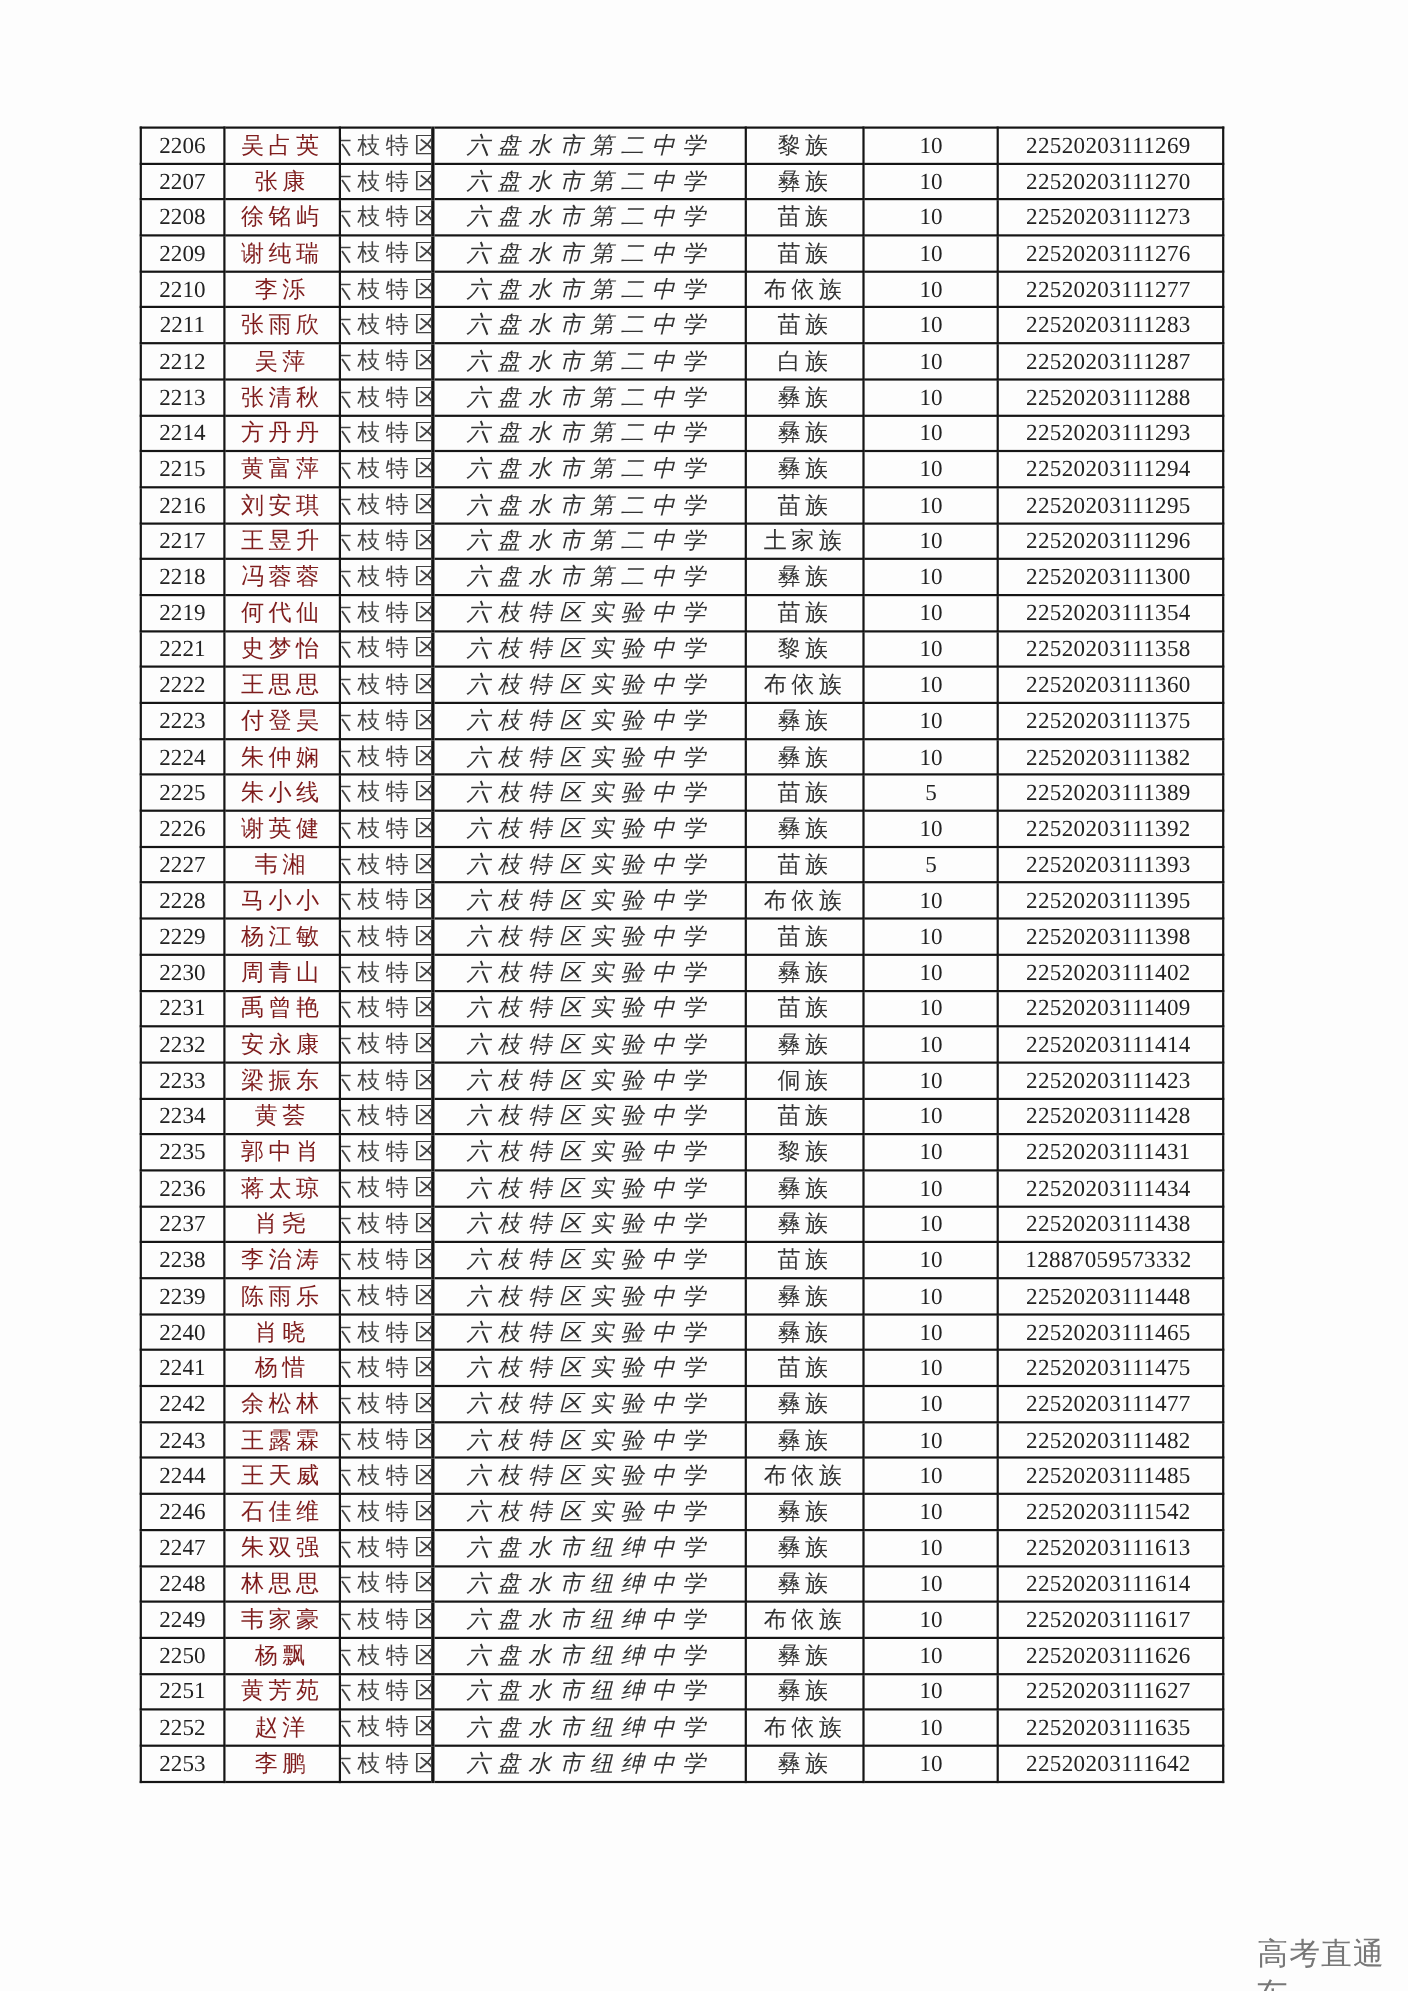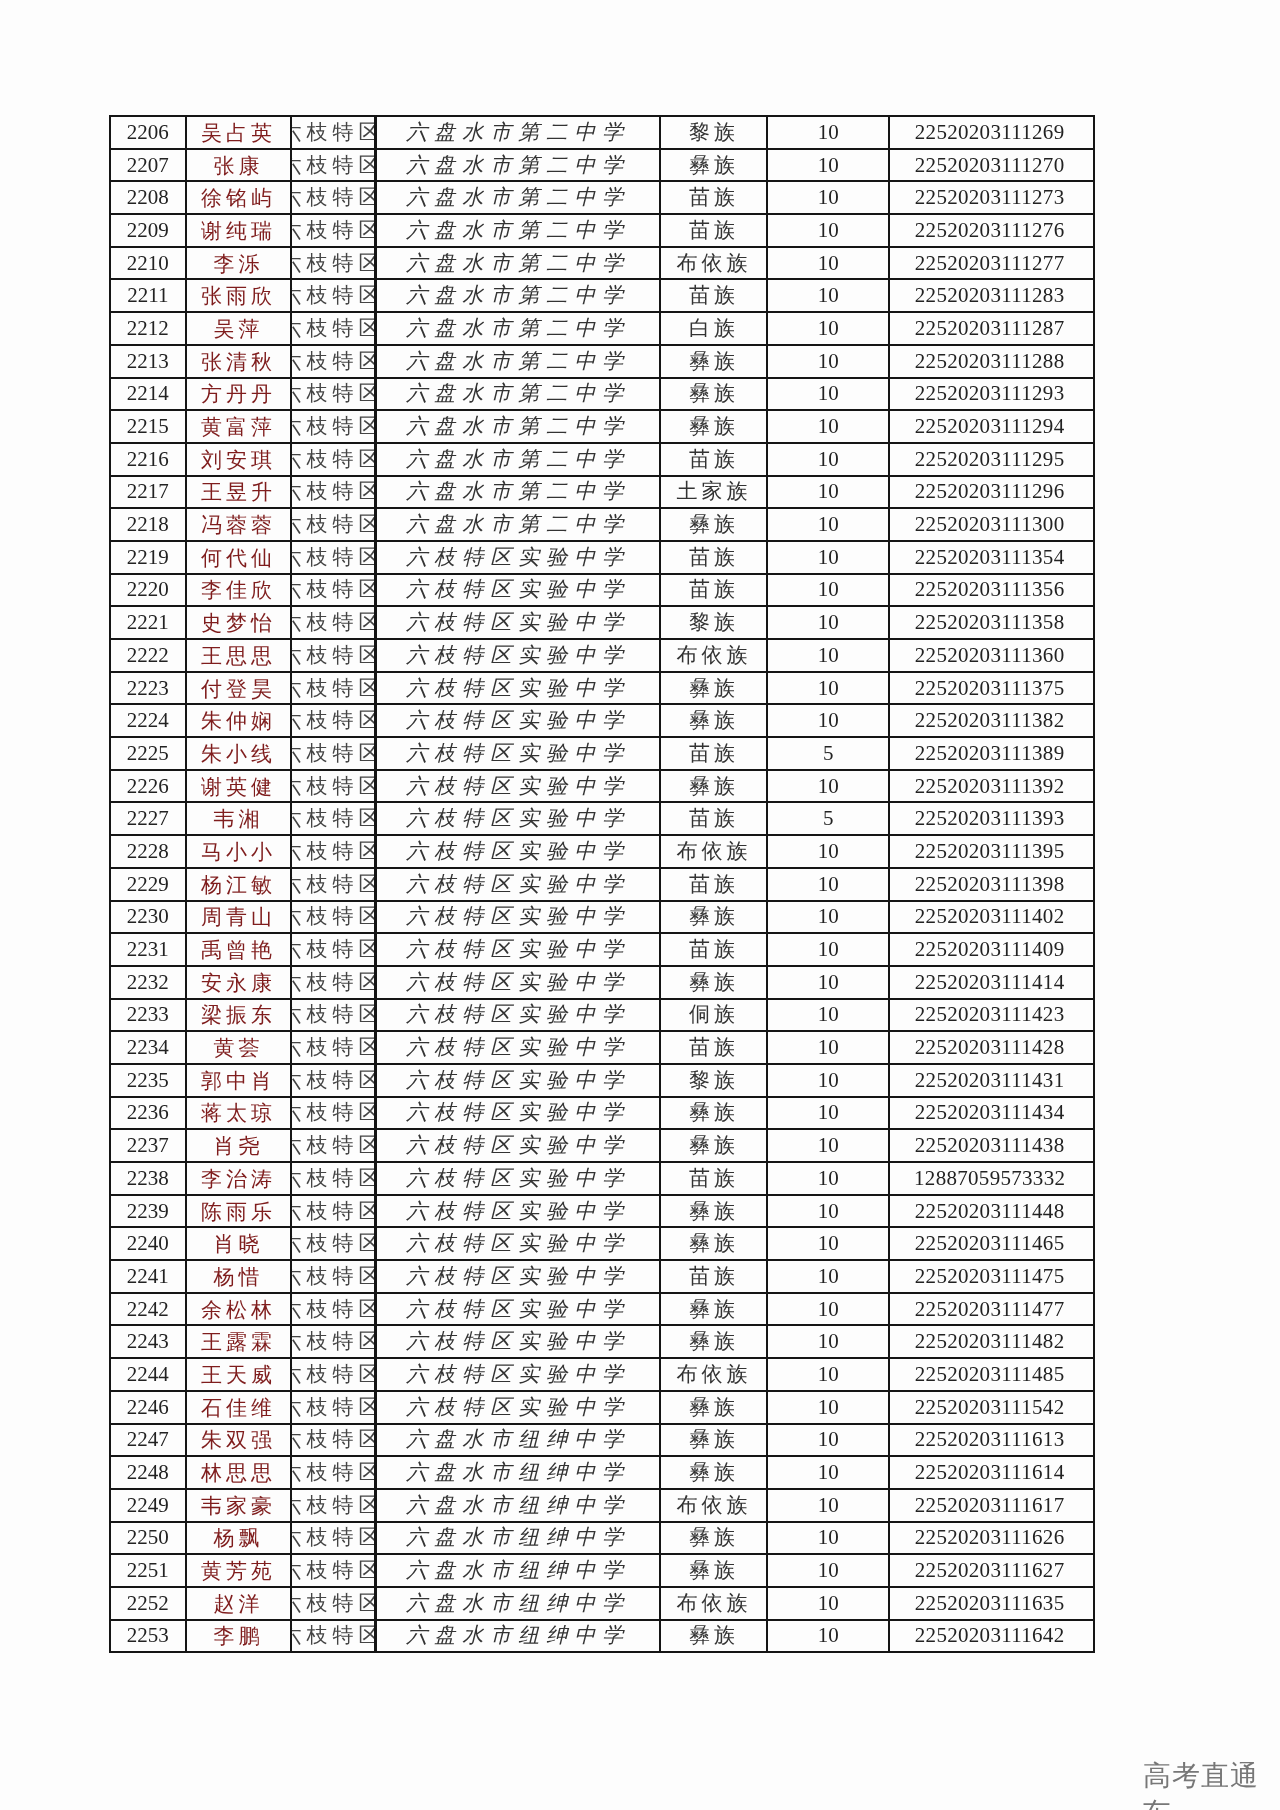--- a/index.html
+++ b/index.html
@@ -16,21 +16,21 @@
       color: #1a1a1a;
     }
     .page {
       position: absolute;
       left: 0; top: 0;
       width: 1280px; height: 1810px;
       background: #fdfdfd;
     }
     table.roster {
       position: absolute;
-      left: 109px;
+      left: 127px;
       top: 115px;
       border-collapse: collapse;
       table-layout: fixed;
       width: 986px;
       border: 2.5px solid #111;
     }
     table.roster td {
       height: 30.7px;
       padding: 0;
       border: 2px solid #151515;
@@ -197,29 +197,20 @@
   <tr>
     <td class="c-seq">2219</td>
     <td class="c-name">何代仙</td>
     <td class="c-district">六枝特区</td>
     <td class="c-school">六枝特区实验中学</td>
     <td class="c-ethnic">苗族</td>
     <td class="c-score">10</td>
     <td class="c-id">22520203111354</td>
   </tr>
 
-  <tr>
-    <td class="c-seq">2220</td>
-    <td class="c-name">李佳欣</td>
-    <td class="c-district">六枝特区</td>
-    <td class="c-school">六枝特区实验中学</td>
-    <td class="c-ethnic">苗族</td>
-    <td class="c-score">10</td>
-    <td class="c-id">22520203111356</td>
-  </tr>
 
   <tr>
     <td class="c-seq">2221</td>
     <td class="c-name">史梦怡</td>
     <td class="c-district">六枝特区</td>
     <td class="c-school">六枝特区实验中学</td>
     <td class="c-ethnic">黎族</td>
     <td class="c-score">10</td>
     <td class="c-id">22520203111358</td>
   </tr>

